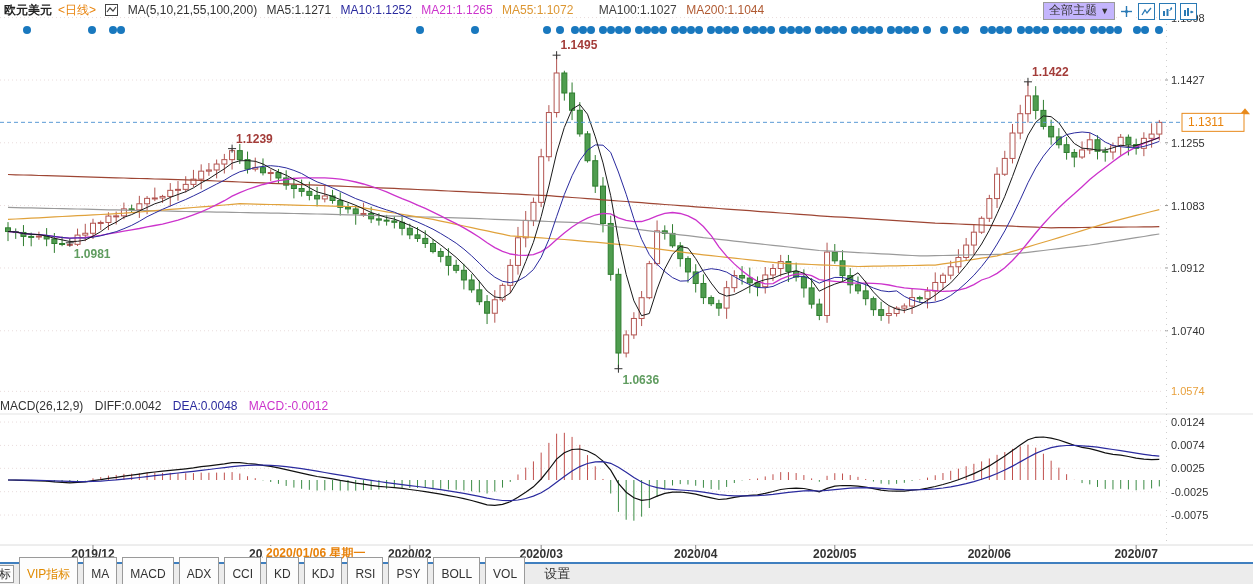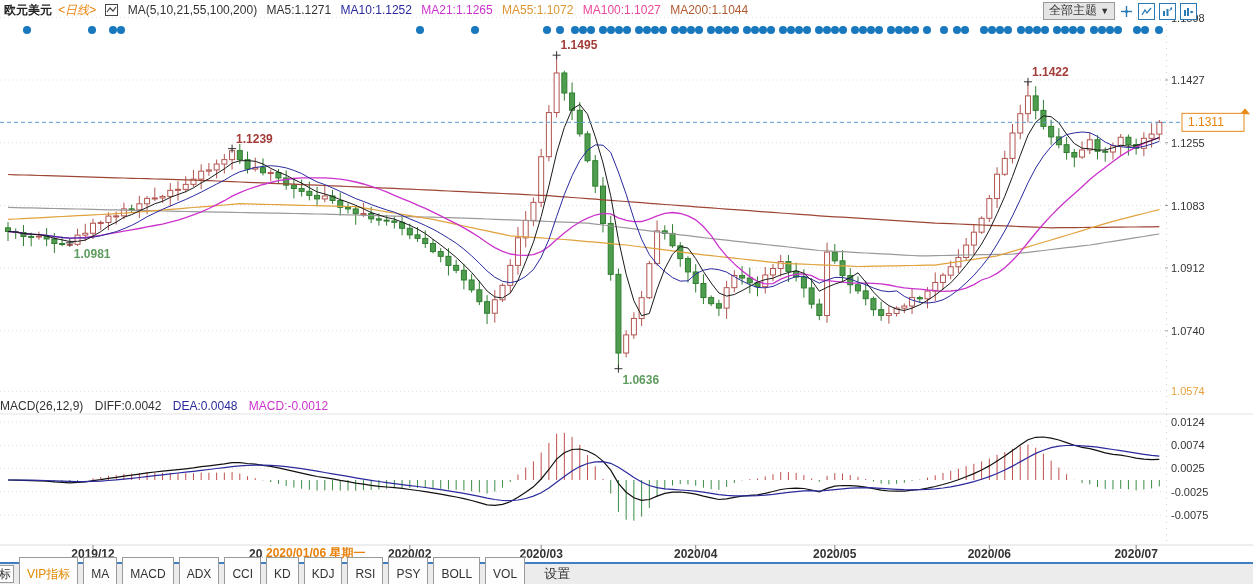--- a/index.html
+++ b/index.html
@@ -4,25 +4,25 @@
 <style>
   html,body{margin:0;padding:0;background:#fff;}
   #app{position:relative;width:1253px;height:584px;background:#fff;overflow:hidden;
        font-family:"Liberation Sans",sans-serif;}
   #chart-svg{position:absolute;left:0;top:0;}
   
   #top-header{position:absolute;left:4px;top:2px;height:16px;line-height:16px;font-size:12px;
               white-space:nowrap;z-index:5;}
   #top-header span{margin-right:6px;}
   .sym{color:#222;font-weight:bold;margin-top:9px;}
-  .period{color:#e8820a;font-style:italic;}
+  .period{color:#e8820a;}
   .kicon{display:inline-block;vertical-align:-2px;margin-right:4px;}
   
   #toolbar{position:absolute;left:1043px;top:2px;display:flex;align-items:center;gap:4px;z-index:6;}
-  #theme-select{border:1px solid #9a9a9a;background:#e5e5e5;color:#333;font-size:12px;
+  #theme-select{border:1px solid #9a9a9a;background:#c4b5fd;color:#333;font-size:12px;
                 height:16px;line-height:15px;padding:0 5px;cursor:pointer;}
   .tool-btn{width:15px;height:15px;border:1px solid #2a7ab5;background:#fff;display:flex;
             align-items:center;justify-content:center;cursor:pointer;}
   .tool-btn.noborder{border:none;}
   
   #macd-header{position:absolute;left:0;top:399px;height:14px;line-height:14px;font-size:12px;
                white-space:nowrap;z-index:5;background:transparent;}
   #macd-header span{margin-right:8px;color:#333;}
   
   #date-tooltip{position:absolute;left:263px;top:546px;height:30px;line-height:15px;
@@ -661,21 +661,21 @@
     <span class="sym">欧元美元</span><span class="period">&lt;日线&gt;</span>
     <span class="kicon"><svg width="13" height="12">
           <rect x="0.5" y="0.5" width="12" height="11" fill="none" stroke="#444"></rect>
           <polyline points="2,8 5,4 8,7 11,3" fill="none" stroke="#444" stroke-width="1.2"></polyline>
         </svg></span>
     <span style="color:#333;">MA(5,10,21,55,100,200)</span>
     <span style="color: rgb(51, 51, 51);">MA5:1.1271</span>
     <span style="color: rgb(42, 42, 158);">MA10:1.1252</span>
     <span style="color: rgb(204, 51, 204);">MA21:1.1265</span>
     <span style="color: rgb(220, 150, 50);">MA55:1.1072</span>
-    <span style="color: #ec4899;">MA100:1.1027</span>
+    <span style="color: #404040; margin-left: 16px;">MA100:1.1027</span>
     <span style="color: rgb(176, 90, 50); text-align: right;">MA200:1.1044</span>
   </div>
 
   <div id="toolbar">
     <div id="theme-select"><span>全部主题</span> <span style="font-size:9px;">▼</span></div>
     <div class="tool-btn noborder">
         <svg width="13" height="13">
           <line x1="6.5" y1="1" x2="6.5" y2="12" stroke="#2a7ab5" stroke-width="1.4"></line>
           <line x1="1" y1="6.5" x2="12" y2="6.5" stroke="#2a7ab5" stroke-width="1.4"></line>
           <circle cx="6.5" cy="6.5" r="1.6" fill="#2a7ab5"></circle>

